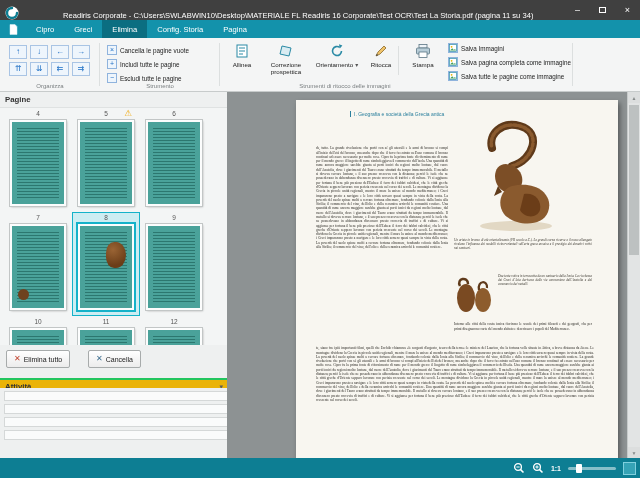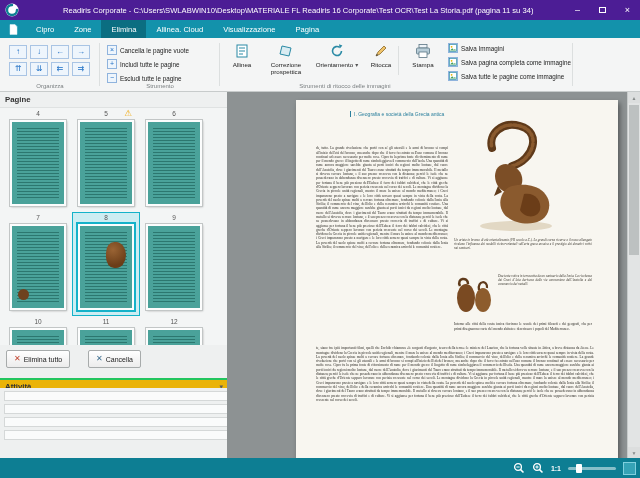--- a/index.html
+++ b/index.html
@@ -1,20 +1,20 @@
 <!DOCTYPE html>
 <html><head>
 <meta charset="utf-8">
 <style>
 *{margin:0;padding:0;box-sizing:border-box}
 html,body{width:640px;height:478px;overflow:hidden;font-family:"Liberation Sans","DejaVu Sans",sans-serif}
 #app{position:relative;width:640px;height:478px;overflow:hidden;background:#e8eaea;user-select:none}
 
 
-#titlebar{position:absolute;top:0;left:0;right:0;height:20px;background:#4c1d95;display:flex;align-items:center;color:#fff}
+#titlebar{position:absolute;top:0;left:0;right:0;height:20px;background:#404040;display:flex;align-items:flex-end;color:#fff}
 #app-logo{width:14px;height:14px;margin-left:5px;flex:none}
 #title-text{margin-left:44px;font-size:7.6px;white-space:nowrap;overflow:hidden}
 #win-controls{position:absolute;right:0;top:0;height:20px;display:flex}
 .wc{width:25px;height:20px;display:flex;align-items:center;justify-content:center;font-size:9px;color:#fff}
 .wc .box{display:block;width:7px;height:6px;border:1px solid #fff}
 
 
 #tabrow{position:absolute;top:20px;left:0;right:0;height:18px;background:#1392ab;display:flex;color:#fff;font-size:7.6px}
 #file-tab{width:26px;display:flex;align-items:center;justify-content:center}
 .tab{padding:0 10px;display:flex;align-items:center}
@@ -123,24 +123,23 @@
     </div>
   </div>
 
   <div id="tabrow">
     <div id="file-tab">
       <svg width="9" height="11">
           <path d="M1 .5h5l2 2v8h-7z" fill="#fff" stroke="#d7eef4" stroke-width=".5"></path>
         </svg>
     </div>
     <div class="tab">Cipro</div>
-    <div class="tab">Zone</div>
+    <div class="tab">Greci</div>
     <div class="tab active">Elimina</div>
-    <div class="tab">Allinea. Cloud</div>
-    <div class="tab">Visualizzazione</div>
+    <div class="tab">Config. Storia</div>
     <div class="tab">Pagina</div>
   </div>
 
   <div id="ribbon">
 
     <div class="group" id="g-organizza">
       <div id="org-icons">
         <div class="oicon">↑</div>
         <div class="oicon">↓</div>
         <div class="oicon">←</div>

